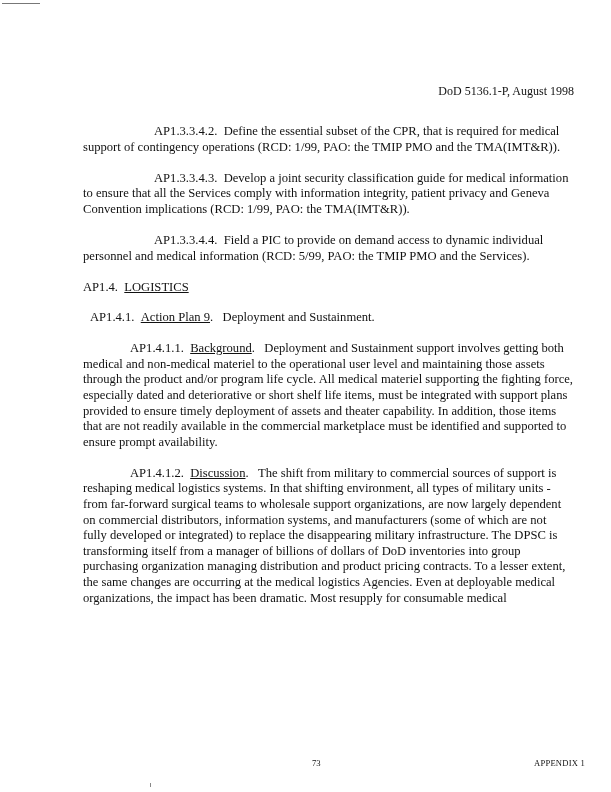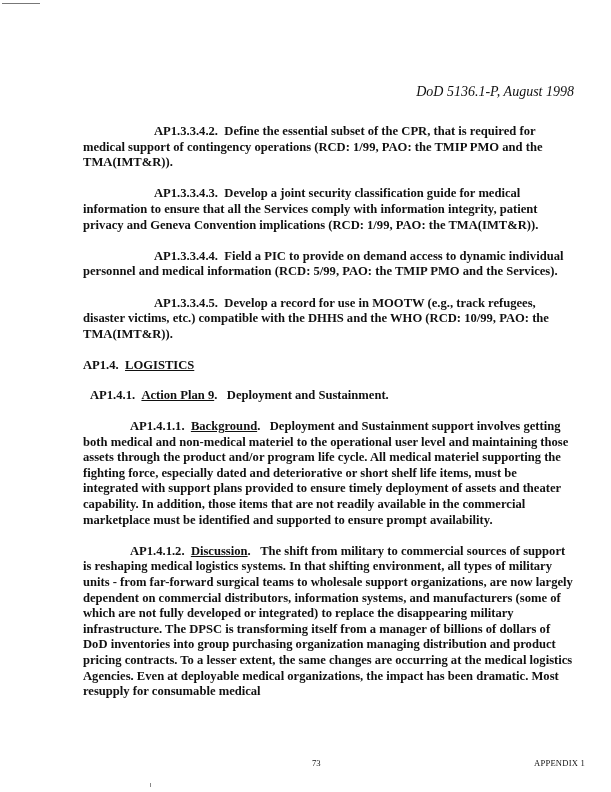--- a/index.html
+++ b/index.html
@@ -1,41 +1,40 @@
 <!DOCTYPE html>
 <html><head>
 <meta charset="utf-8">
 <style>
   html, body { margin: 0; padding: 0; background: #ffffff; }
   body { width: 611px; height: 792px; position: relative; overflow: hidden;
          font-family: "Liberation Serif", serif; color: #111; }
   .topline { position: absolute; left: 2px; top: 3px; width: 38px; height: 1px; background: #777; }
-  .running-header { position: absolute; right: 37px; top: 84px; font-size: 14px; font-style: italic; }
+  .running-header { position: absolute; right: 37px; top: 84px; font-size: 12px; }
   .page { position: absolute; left: 83px; top: 124px; width: 490px; font-size: 12.6px; line-height: 15.6px; }
-  .para { margin: 0 0 15.6px 0; font-weight: bold; }
+  .para { margin: 0 0 15.6px 0; }
   .ind3 { text-indent: 71px; }
   .ind2 { text-indent: 47px; }
   .ind1 { padding-left: 7px; margin-top: 7px; }
   .u { text-decoration: underline; }
   .heading { margin: 16px 0 14px 0; }
   .footer-page { position: absolute; left: 312px; top: 758px; font-size: 8.6px; }
   .footer-app { position: absolute; right: 26px; top: 758px; font-size: 8.6px; letter-spacing: 0.2px; }
   .tick { position: absolute; left: 150px; top: 783px; width: 1px; height: 4px; background: #888; }
 </style>
 </head>
 <body>
 
 <div class="topline"></div>
 <div class="running-header">DoD 5136.1-P, August 1998</div>
 
 <div class="page">
   <p class="para ind3"><span>AP1.3.3.4.2.</span>&nbsp;&nbsp;<span>Define the essential subset of the CPR, that is required for medical support of contingency operations (RCD:   1/99, PAO:   the TMIP PMO and the TMA(IMT&amp;R)).</span></p>
   <p class="para ind3"><span>AP1.3.3.4.3.</span>&nbsp;&nbsp;<span>Develop a joint security classification guide for medical information to ensure that all the Services comply with information integrity, patient privacy and Geneva Convention implications (RCD:   1/99, PAO:   the TMA(IMT&amp;R)).</span></p>
   <p class="para ind3"><span>AP1.3.3.4.4.</span>&nbsp;&nbsp;<span>Field a PIC to provide on demand access to dynamic individual personnel and medical information (RCD:   5/99, PAO:   the TMIP PMO and the Services).</span></p>
-  <p class="para ind3"><span>AP1.3.3.4.5.</span>&nbsp;&nbsp;<span>Develop a record for use in MOOTW (e.g., track refugees, disaster victims, etc.) compatible with the DHHS and the WHO (RCD:   10/99, PAO:   the TMA(IMT&amp;R)).</span></p>
 
   <p class="para heading"><span>AP1.4.</span>&nbsp;&nbsp;<span class="u">LOGISTICS</span></p>
 
   <p class="para ind1"><span>AP1.4.1.</span>&nbsp;&nbsp;<span class="u">Action Plan 9</span>.&nbsp;&nbsp;&nbsp;<span>Deployment and Sustainment.</span></p>
 
   <p class="para ind2"><span>AP1.4.1.1.</span>&nbsp;&nbsp;<span class="u">Background</span>.&nbsp;&nbsp;&nbsp;<span>Deployment and Sustainment support involves getting both medical and non-medical materiel to the operational user level and maintaining those assets through the product and/or program life cycle.   All medical materiel supporting the fighting force, especially dated and deteriorative or short shelf life items, must be integrated with support plans provided to ensure timely deployment of assets and theater capability.   In addition, those items that are not readily available in the commercial marketplace must be identified and supported to ensure prompt availability.</span></p>
 
   <p class="para ind2"><span>AP1.4.1.2.</span>&nbsp;&nbsp;<span class="u">Discussion</span>.&nbsp;&nbsp;&nbsp;<span>The shift from military to commercial sources of support is reshaping medical logistics systems.   In that shifting environment, all types of military units - from far-forward surgical teams to wholesale support organizations, are now largely dependent on commercial distributors, information systems, and manufacturers (some of which are not fully developed or integrated) to replace the disappearing military infrastructure.   The DPSC is transforming itself from a manager of billions of dollars of DoD inventories into group purchasing organization managing distribution and product pricing contracts.   To a lesser extent, the same changes are occurring at the medical logistics Agencies.   Even at deployable medical organizations, the impact has been dramatic.   Most resupply for consumable medical</span></p>
 </div>
 

